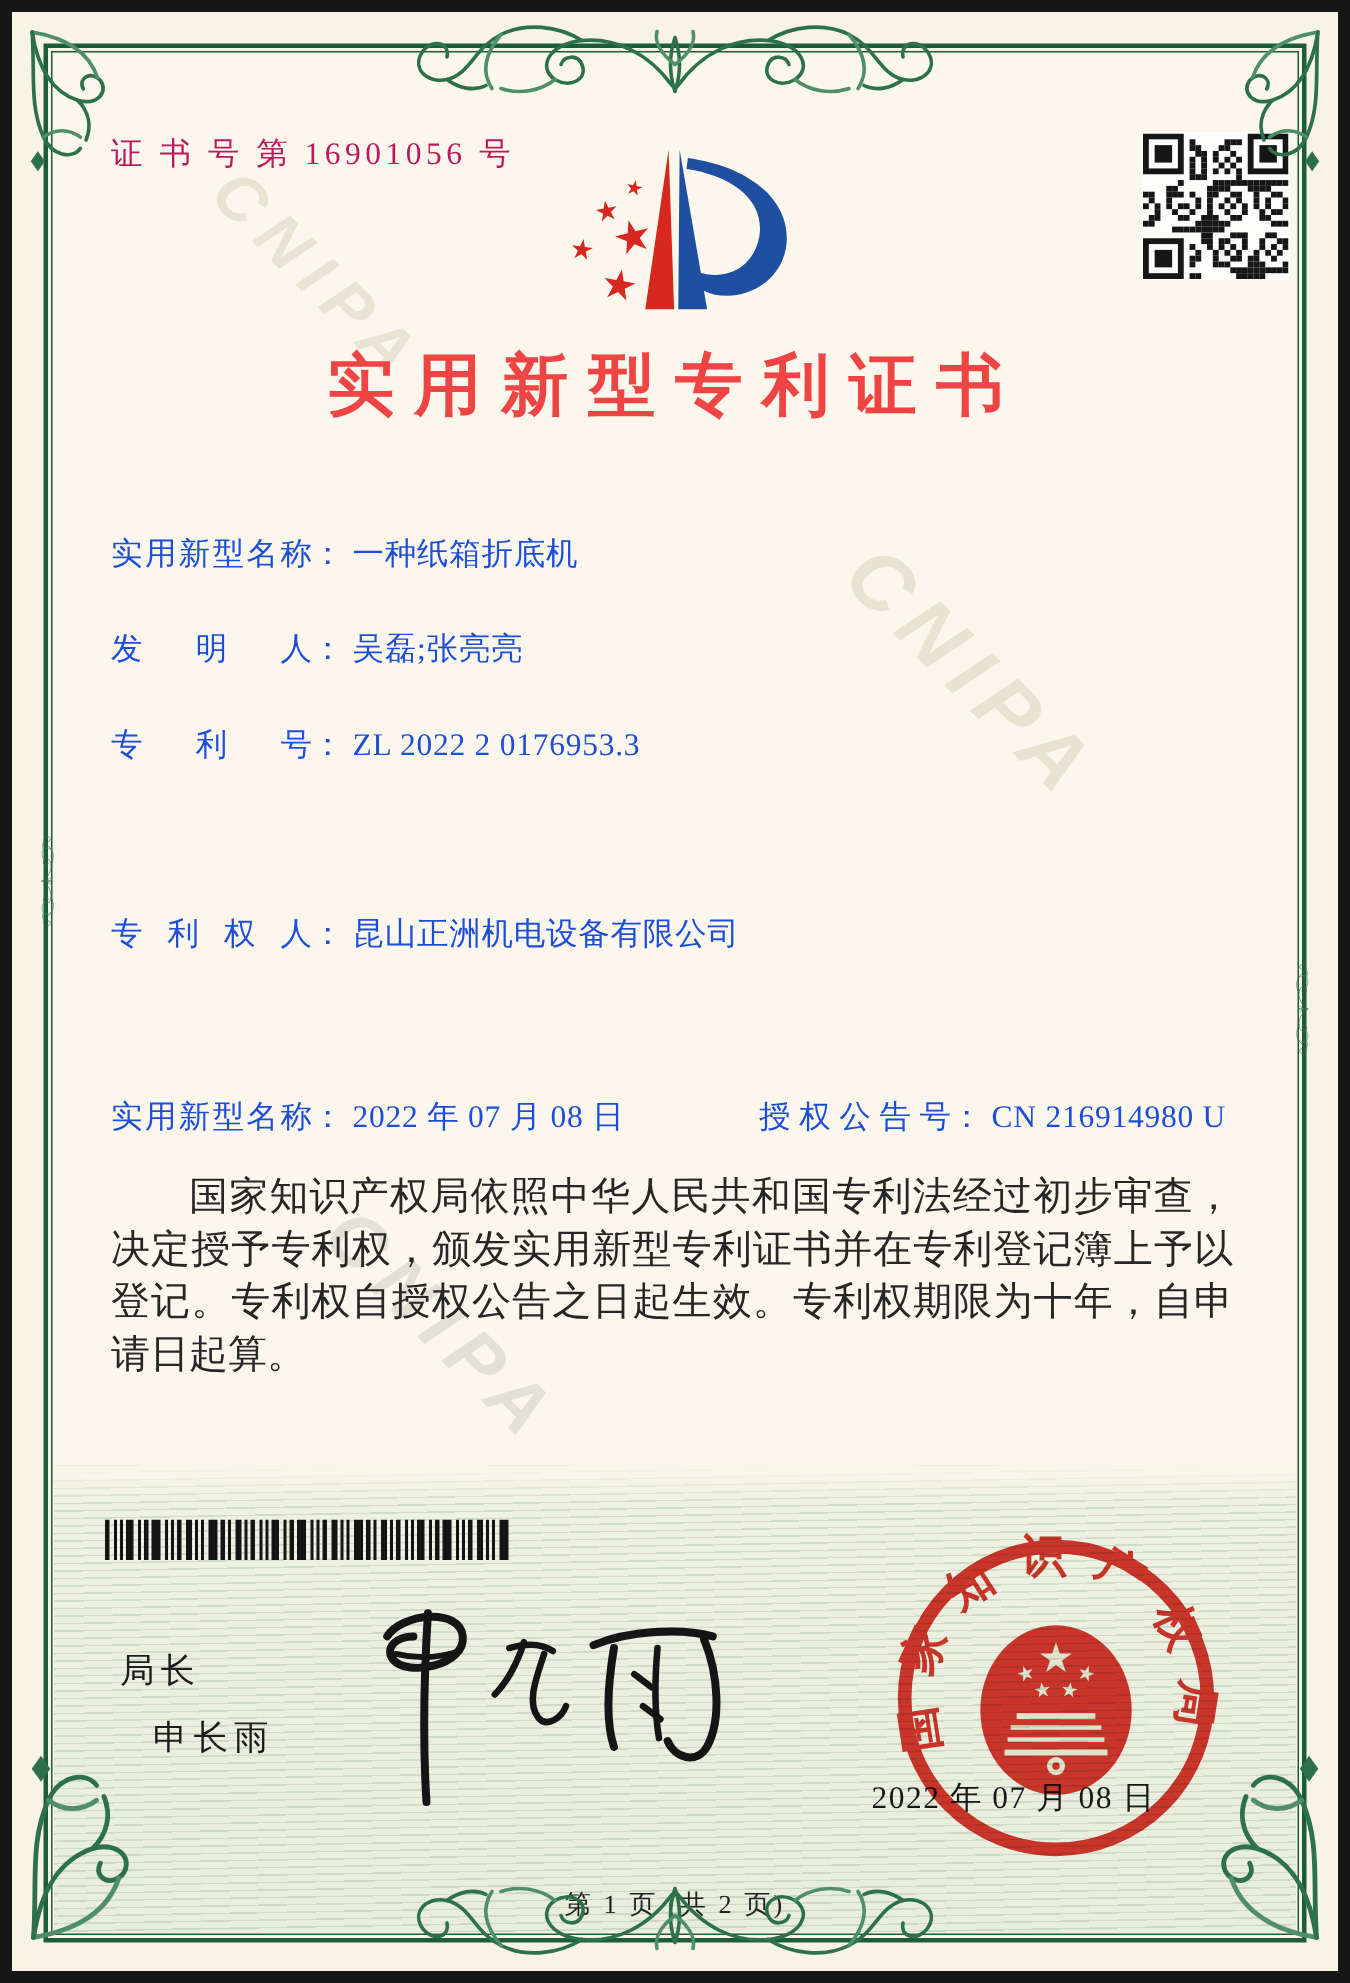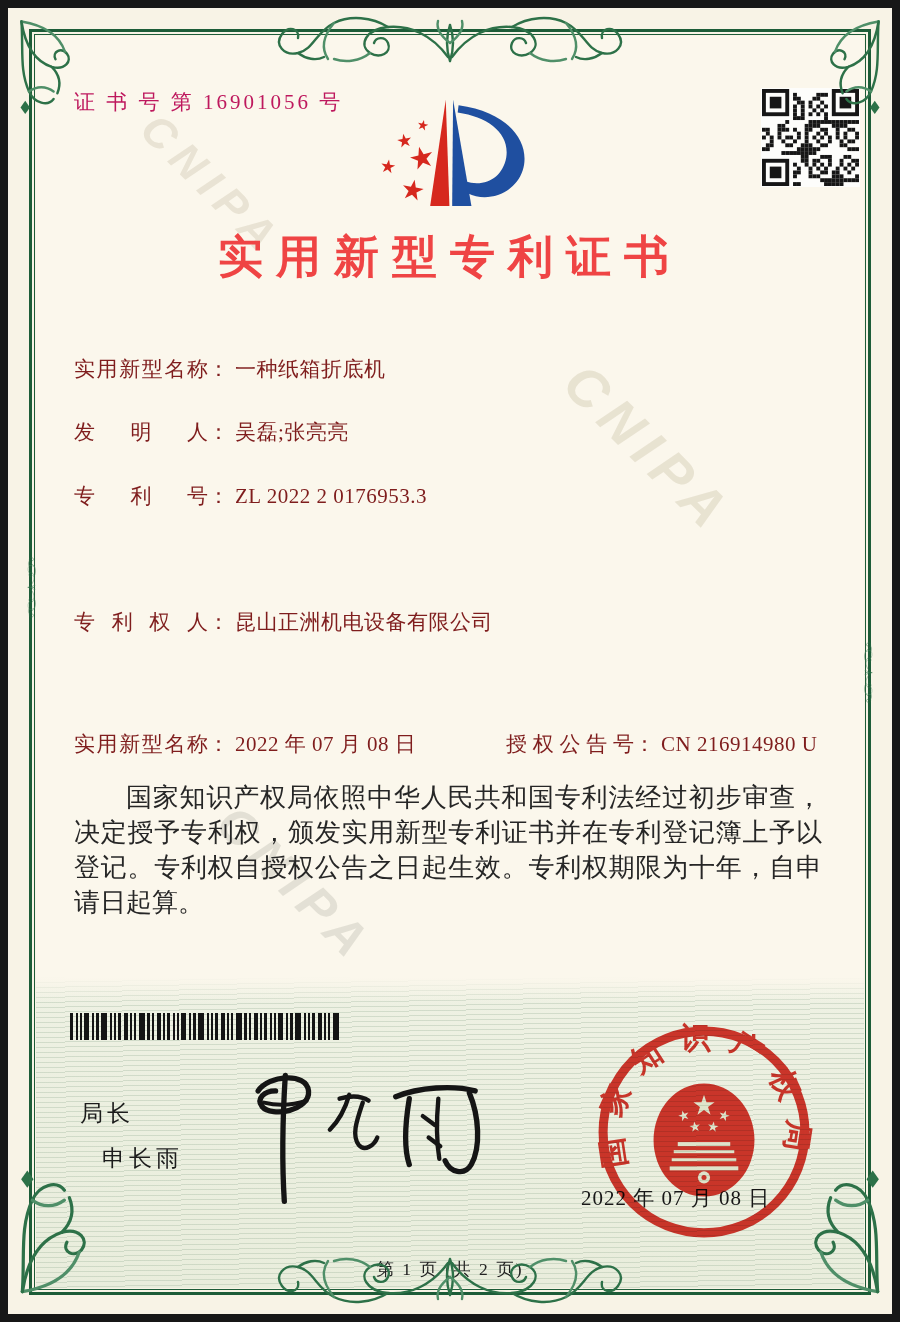--- a/index.html
+++ b/index.html
@@ -23,21 +23,21 @@
   .wm{position:absolute;font-family:"Liberation Sans","DejaVu Sans",sans-serif;
       font-weight:700;font-style:italic;letter-spacing:9px;
       transform:rotate(45deg);transform-origin:left top;pointer-events:none;}
   .wm1{left:130px;top:68px;font-size:44px;color:rgba(193,182,156,.30);}
   .wm2{left:560px;top:315px;font-size:55px;color:rgba(198,188,160,.35);}
   .wm3{left:210px;top:758px;font-size:50px;color:rgba(172,172,158,.30);}
   
   .cert-no{position:absolute;left:38px;top:52px;font-size:21px;color:#be185d;letter-spacing:3px;}
   .title{position:absolute;left:0;top:191px;width:100%;text-align:center;
          font-size:45px;font-weight:700;color:#ef4444;letter-spacing:13px;}
-  .row{position:absolute;left:38px;width:786px;height:30px;font-size:21px;color:#7f1d1d;white-space:nowrap;}
+  .row{position:absolute;left:38px;width:786px;height:30px;font-size:21px;color:#1d4ed8;white-space:nowrap;}
   .flabel{display:inline-block;width:134px;text-align:justify;text-align-last:justify;}
   .colon{display:inline-block;margin-right:6px;}
   .fval{letter-spacing:.5px;}
   .grant2{position:absolute;left:432px;top:0;white-space:nowrap;}
   .grant2 .flabel{width:128px;font-family:Liberation Serif, serif;}
   .paras{position:absolute;left:38px;top:744px;width:748px;font-size:26px;
          color:#262626;line-height:35px;text-align:justify;}
   .paras p{margin:0;text-indent:2em;}
   .director{position:absolute;left:44px;font-family:"Liberation Sans","DejaVu Sans",sans-serif;
             font-size:23px;color:#1c1c1c;letter-spacing:4px;}

